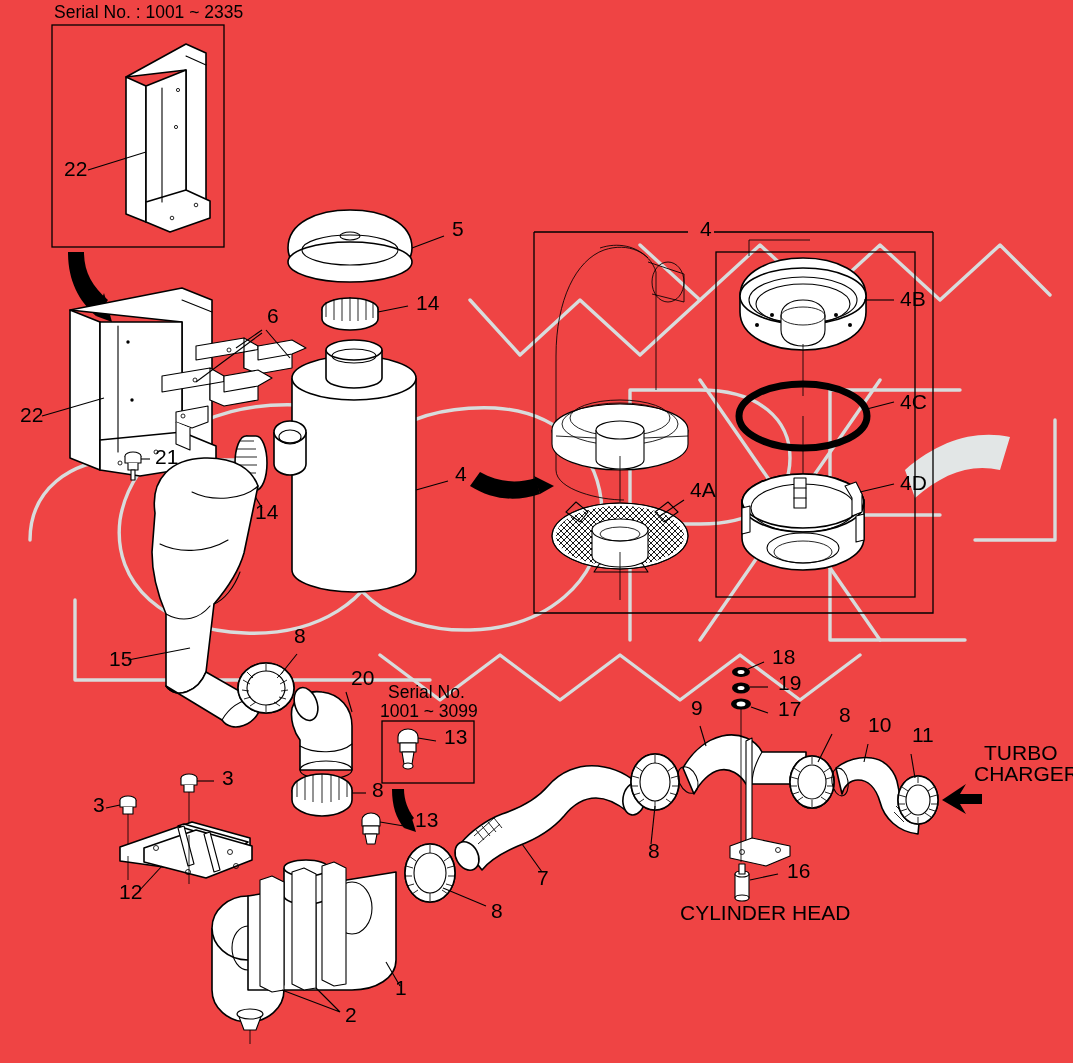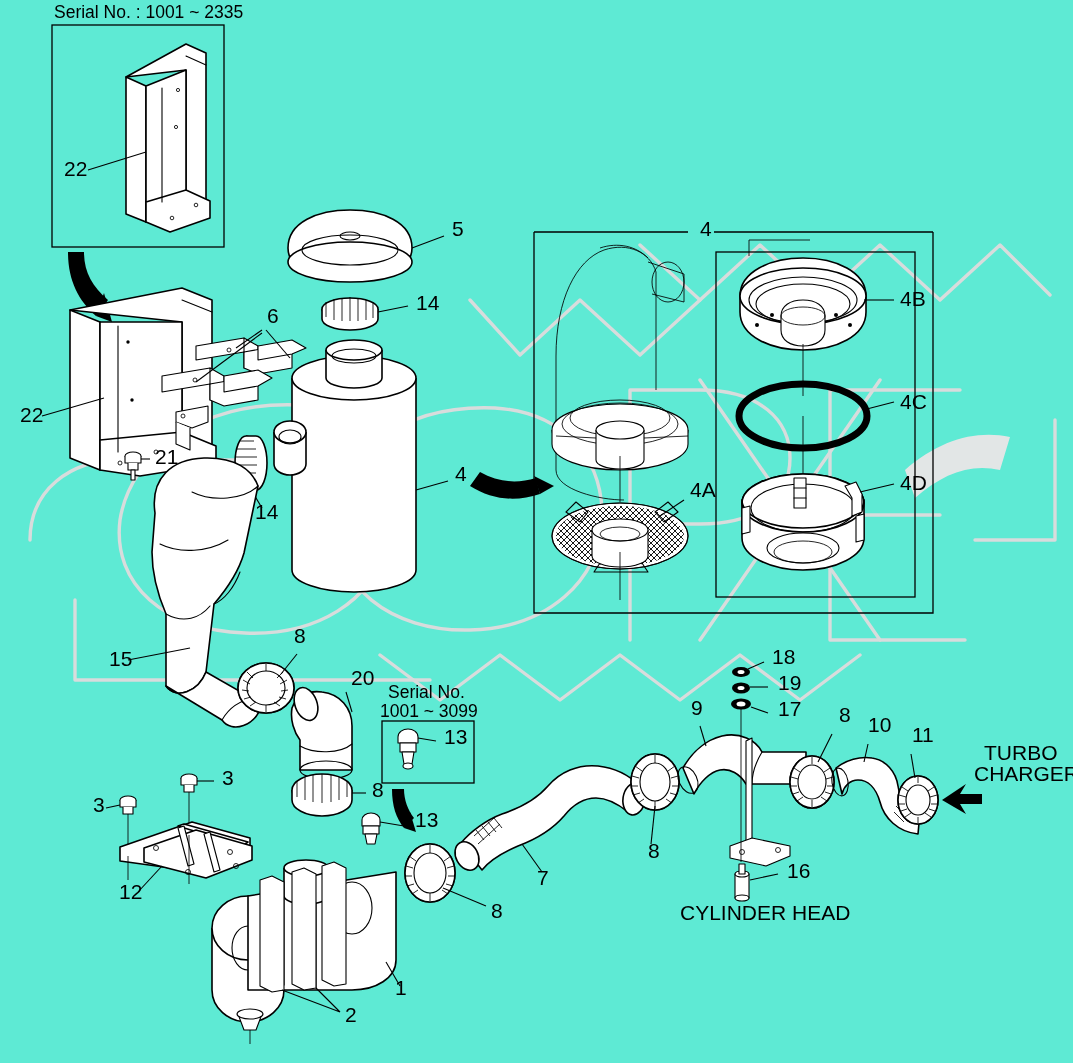--- a/index.html
+++ b/index.html
@@ -7,21 +7,21 @@
     padding: 0;
     background: #ffffff;
   }
   body {
     font-family: "Liberation Sans", sans-serif;
   }
   #diagram-root {
     position: relative;
     width: 1073px;
     height: 1063px;
-    background: #5eead4;
+    background: #ef4444;
     overflow: hidden;
   }
   #parts-svg {
     position: absolute;
     top: 0;
     left: 0;
     width: 1073px;
     height: 1063px;
   }
   .ln { stroke: #000; stroke-width: 1.6; fill: none; stroke-linejoin: round; stroke-linecap: round; }

